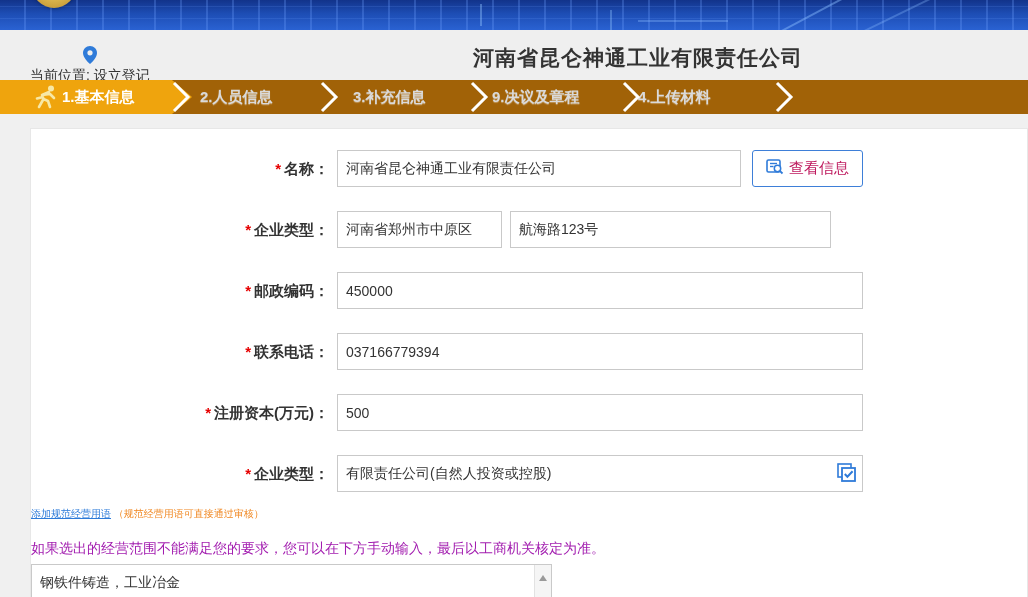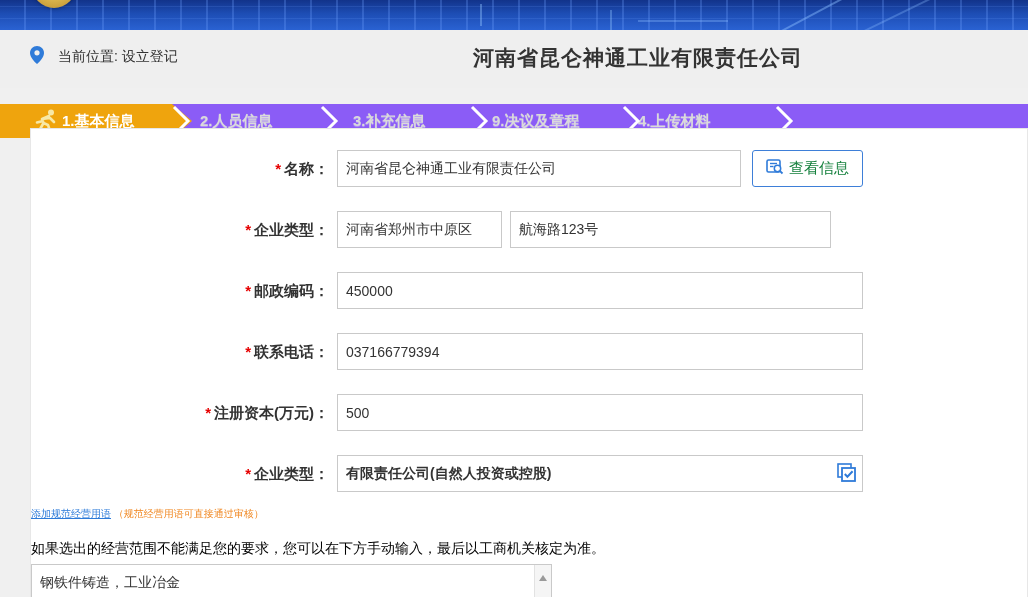--- a/index.html
+++ b/index.html
@@ -24,25 +24,25 @@
   }
   .streak { position:absolute; background:rgba(140,190,255,.45); height:2px; }
   .s1 { right:120px; top:8px;  width:170px; transform:rotate(-28deg); }
   .s2 { right:30px;  top:16px; width:210px; transform:rotate(-26deg); background:rgba(140,190,255,.32); }
   .s3 { right:300px; top:20px; width:90px;  transform:rotate(0deg);  background:rgba(140,190,255,.35); }
   .s4 { left:480px; top:4px; width:2px; height:22px; background:rgba(150,200,255,.4); }
   .s5 { left:610px; top:10px; width:2px; height:20px; background:rgba(150,200,255,.35); }
 
   
   .subheader { position:absolute; left:0; top:30px; width:1028px; height:58px; background:#efefef; }
-  .crumb { position:absolute; left:30px; top:16px; display:flex; align-items:center; gap:14px; font-size:14px; color:#333; }
+  .crumb { position:absolute; left:30px; top:16px; display:flex; align-items:center; gap:0; font-size:14px; color:#333;flex-direction:column; }
   .page-title { position:absolute; left:473px; top:14px; font-size:21px; font-weight:bold; color:#333; letter-spacing:1px; }
 
   
-  .wizard { position:absolute; left:0; top:104px; width:1028px; height:34px; background:#8b5cf6; }
+  .wizard { position:absolute; left:0; top:80px; width:1028px; height:34px; background:#a16207; }
   .step-active {
     position:absolute; left:0; top:0; width:192px; height:34px; background:#efa40d;
     clip-path:polygon(0 0, 172px 0, 192px 17px, 172px 100%, 0 100%);
   }
   .runner { position:absolute; left:34px; top:4px; }
   .lbl-active { position:absolute; left:62px; top:0; line-height:34px; font-size:15px; font-weight:bold; color:#fff; }
   .step-label {
     position:absolute; top:0; width:120px; line-height:34px; 
     font-size:15px; font-weight:bold; color:#dadada; text-shadow:0 1px 1px rgba(255,255,255,.35);
     cursor:pointer;
@@ -62,31 +62,31 @@
   .lbl { flex:0 0 306px; text-align:right; padding-right:8px; font-size:15px; font-weight:bold; color:#333; line-height:20px; }
   .req { color:#e60000; margin-right:3px; font-weight:bold; }
   .inp {
     height:37px; border:1px solid #c9c9c9; background:#fff; font-size:14px; color:#333;
     padding:0 8px; font-family:inherit; outline:none;
   }
   .w-name { width:404px; } .w-region { width:165px; margin-right:8px; } .w-street { width:321px; }
   .w-main { width:526px; }
   .view-btn {
     margin-left:11px; width:111px; height:37px; display:flex; align-items:center; justify-content:center;
-    gap:5px; background:#fff; border:1px solid #3e7fd8; border-radius:3px; color:#15803d;
+    gap:5px; background:#fff; border:1px solid #3e7fd8; border-radius:3px; color:#be185d;
     font-size:15px; font-family:inherit; cursor:pointer;
   }
   .type-wrap { position:relative; width:526px; }
-  .type-wrap .inp { width:100%; padding-right:15px;font-weight:bold; }
+  .type-wrap .inp { width:100%; padding-right:15px; }
   .type-icon { position:absolute; right:7px; top:8px; cursor:pointer; }
   .scope-col { display:flex; flex-direction:column; }
   .scope-line { font-size:10px; line-height:20px; }
   .scope-link { color:#2d7bd9; text-decoration:underline; cursor:pointer; }
   .scope-note { color:#f0861f; }
-  .scope-warning { margin-top:14px; font-size:14px; line-height:20px; color:#000000; }
+  .scope-warning { margin-top:14px; font-size:14px; line-height:20px; color:#a21caf; }
   .ta-wrap { position:relative; margin-top:6px; width:521px; height:62px; border:1px solid #c9c9c9; background:#fff; }
   .ta-wrap textarea {
     width:calc(100% - 18px); height:100%; border:none; resize:none; outline:none;
     font-size:14px; color:#333; font-family:inherit; padding:8px; line-height:18px;
   }
   .ta-scroll {
     position:absolute; right:0; top:0; bottom:0; width:17px; background:#f5f5f5; border-left:1px solid #e2e2e2;
     display:flex; justify-content:center;
   }
   .ta-up { margin-top:6px; width:0; height:0; border:4px solid transparent; border-bottom:6px solid #9a9a9a; cursor:pointer; }

